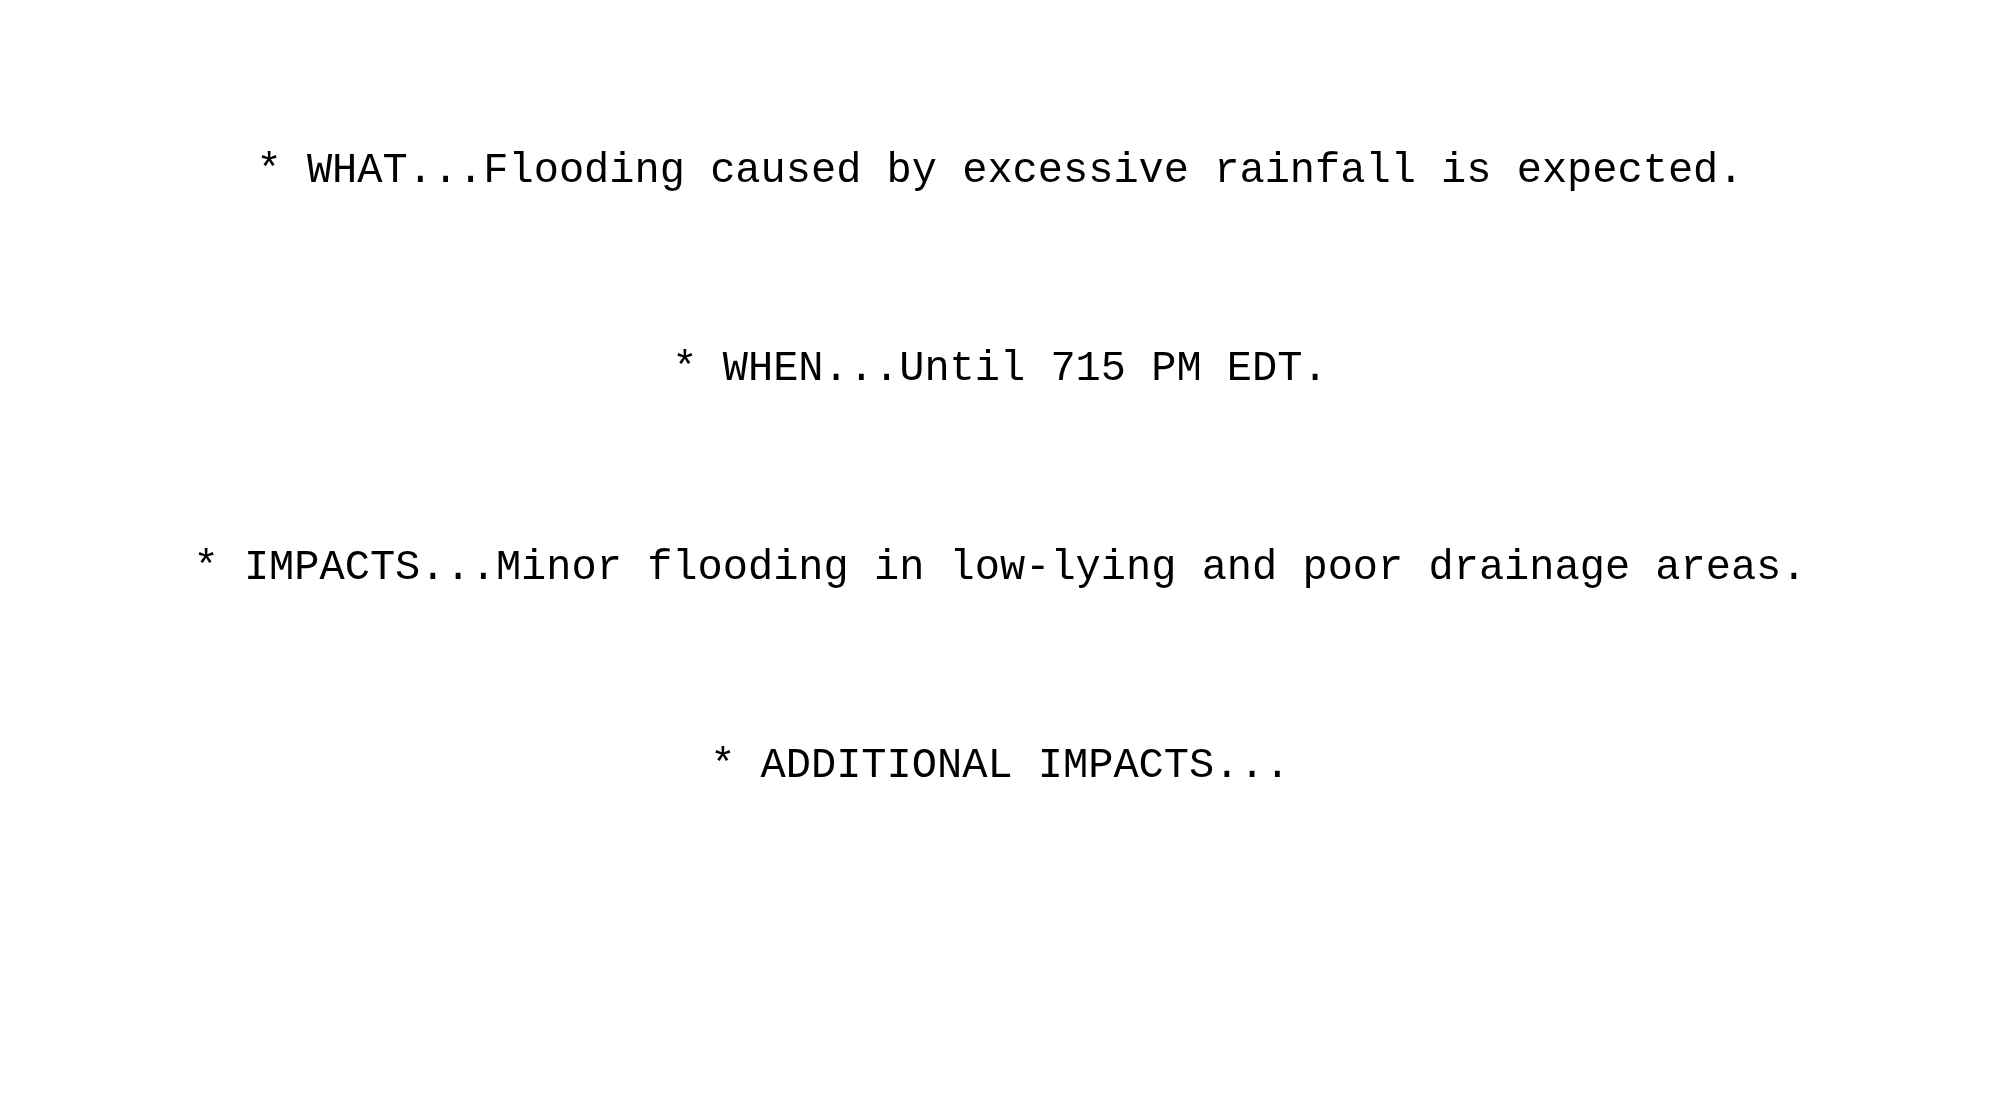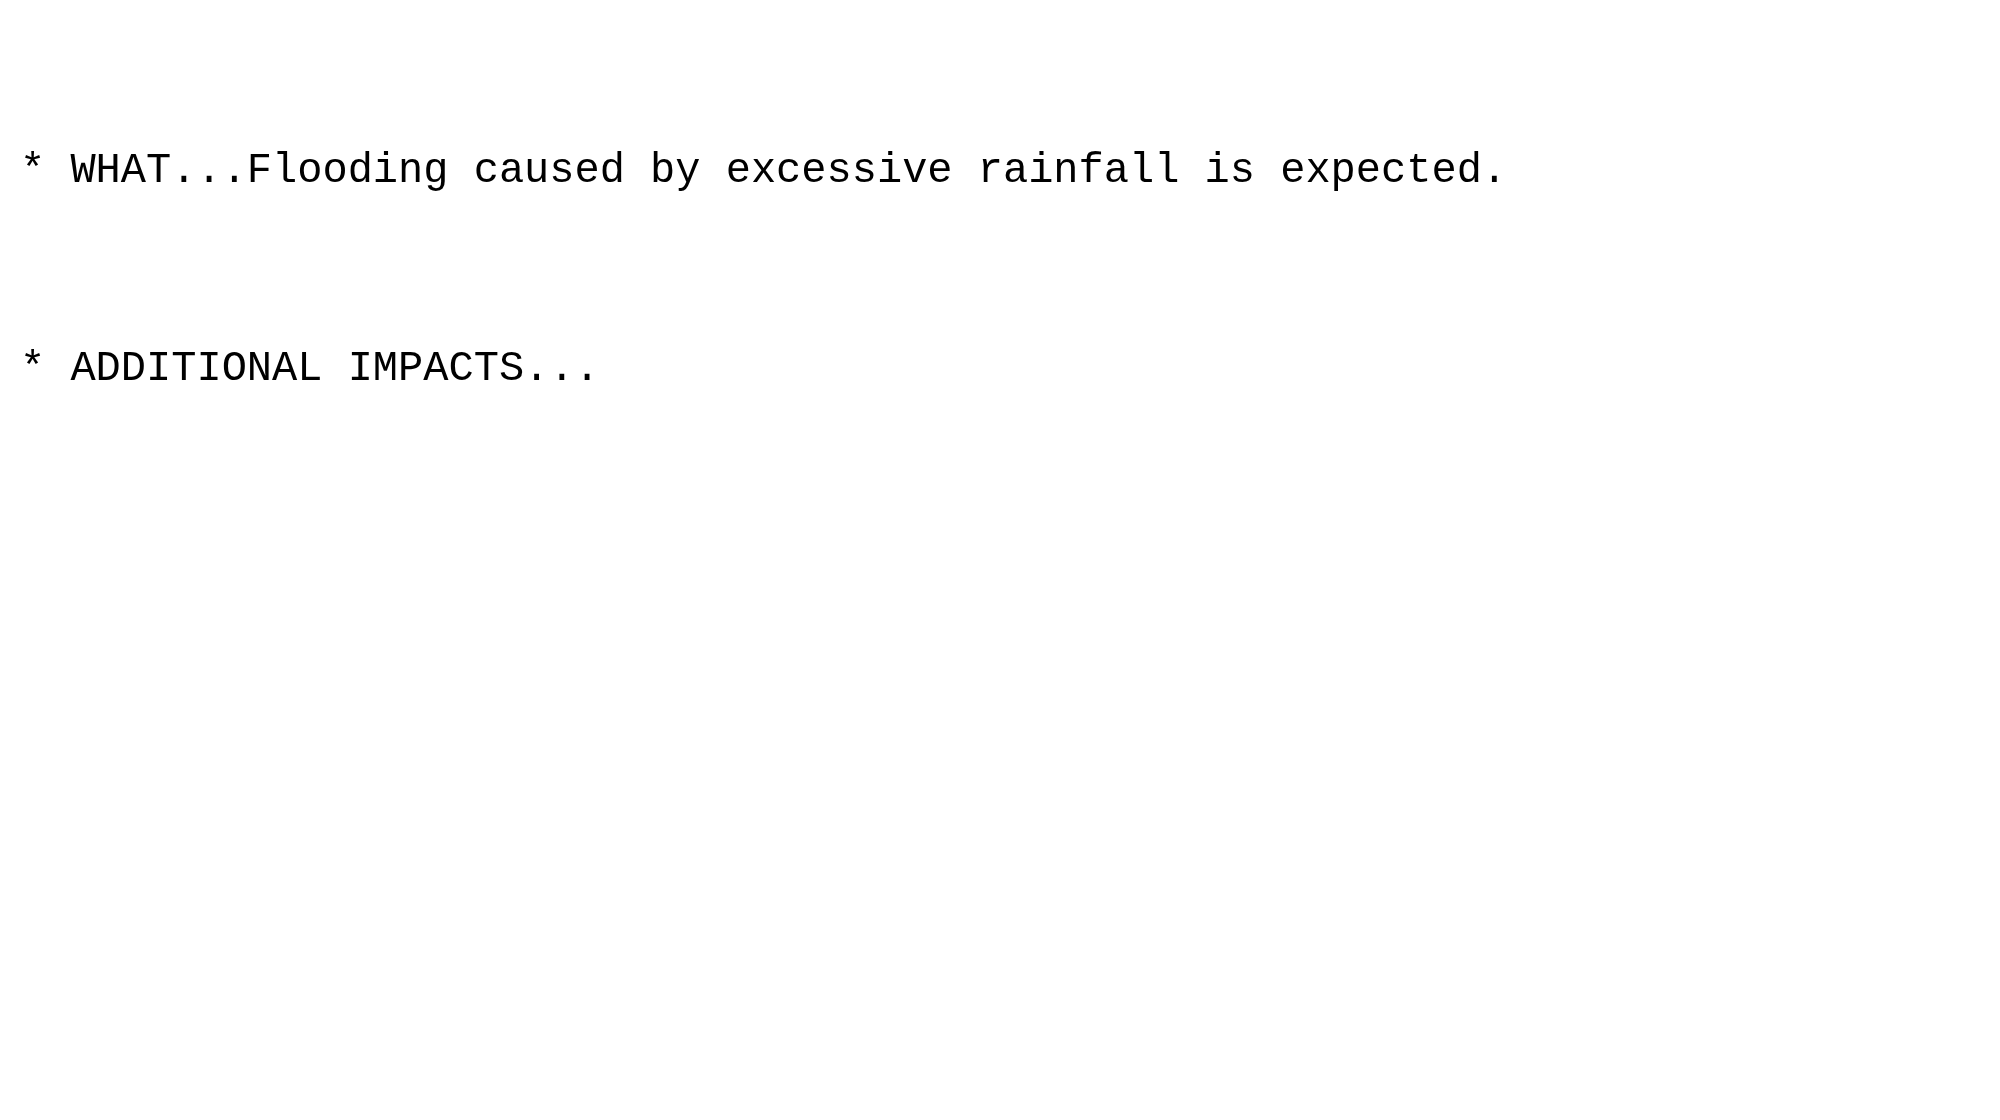--- a/index.html
+++ b/index.html
@@ -19,25 +19,28 @@
       color: #000000;
     }
 
     .content-block {
       white-space: pre-wrap;
       word-wrap: break-word;
     }
 
     p {
       margin-bottom: 28px;
+      text-align: center;
     }
   </style>
 </head>
 <body>
 
 <div class="content-block">
   <p>* WHAT...Flooding caused by excessive rainfall is expected.</p>
+  <p>* WHEN...Until 715 PM EDT.</p>
+  <p>* IMPACTS...Minor flooding in low-lying and poor drainage areas.</p>
   <p>* ADDITIONAL IMPACTS...</p>
   
   
   
   
 </div>
 
 </body></html>

